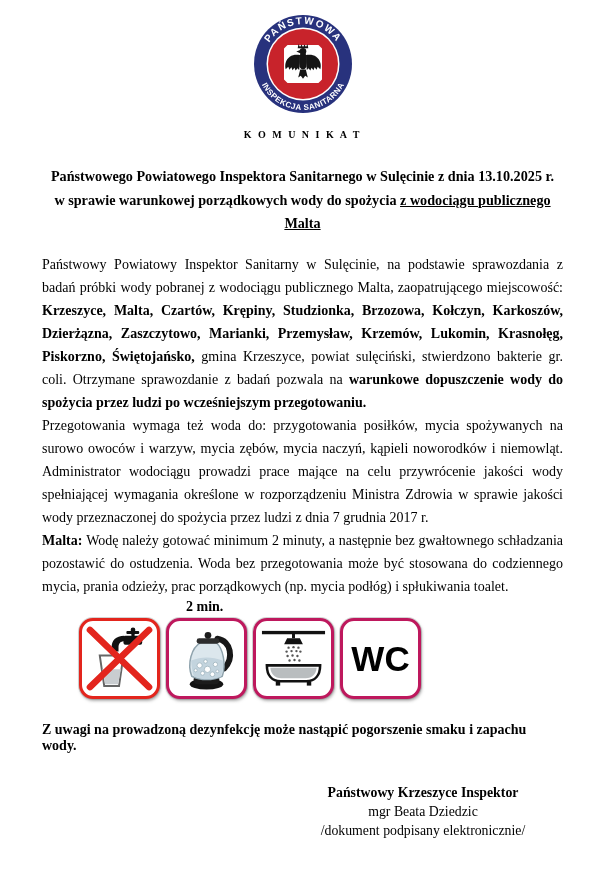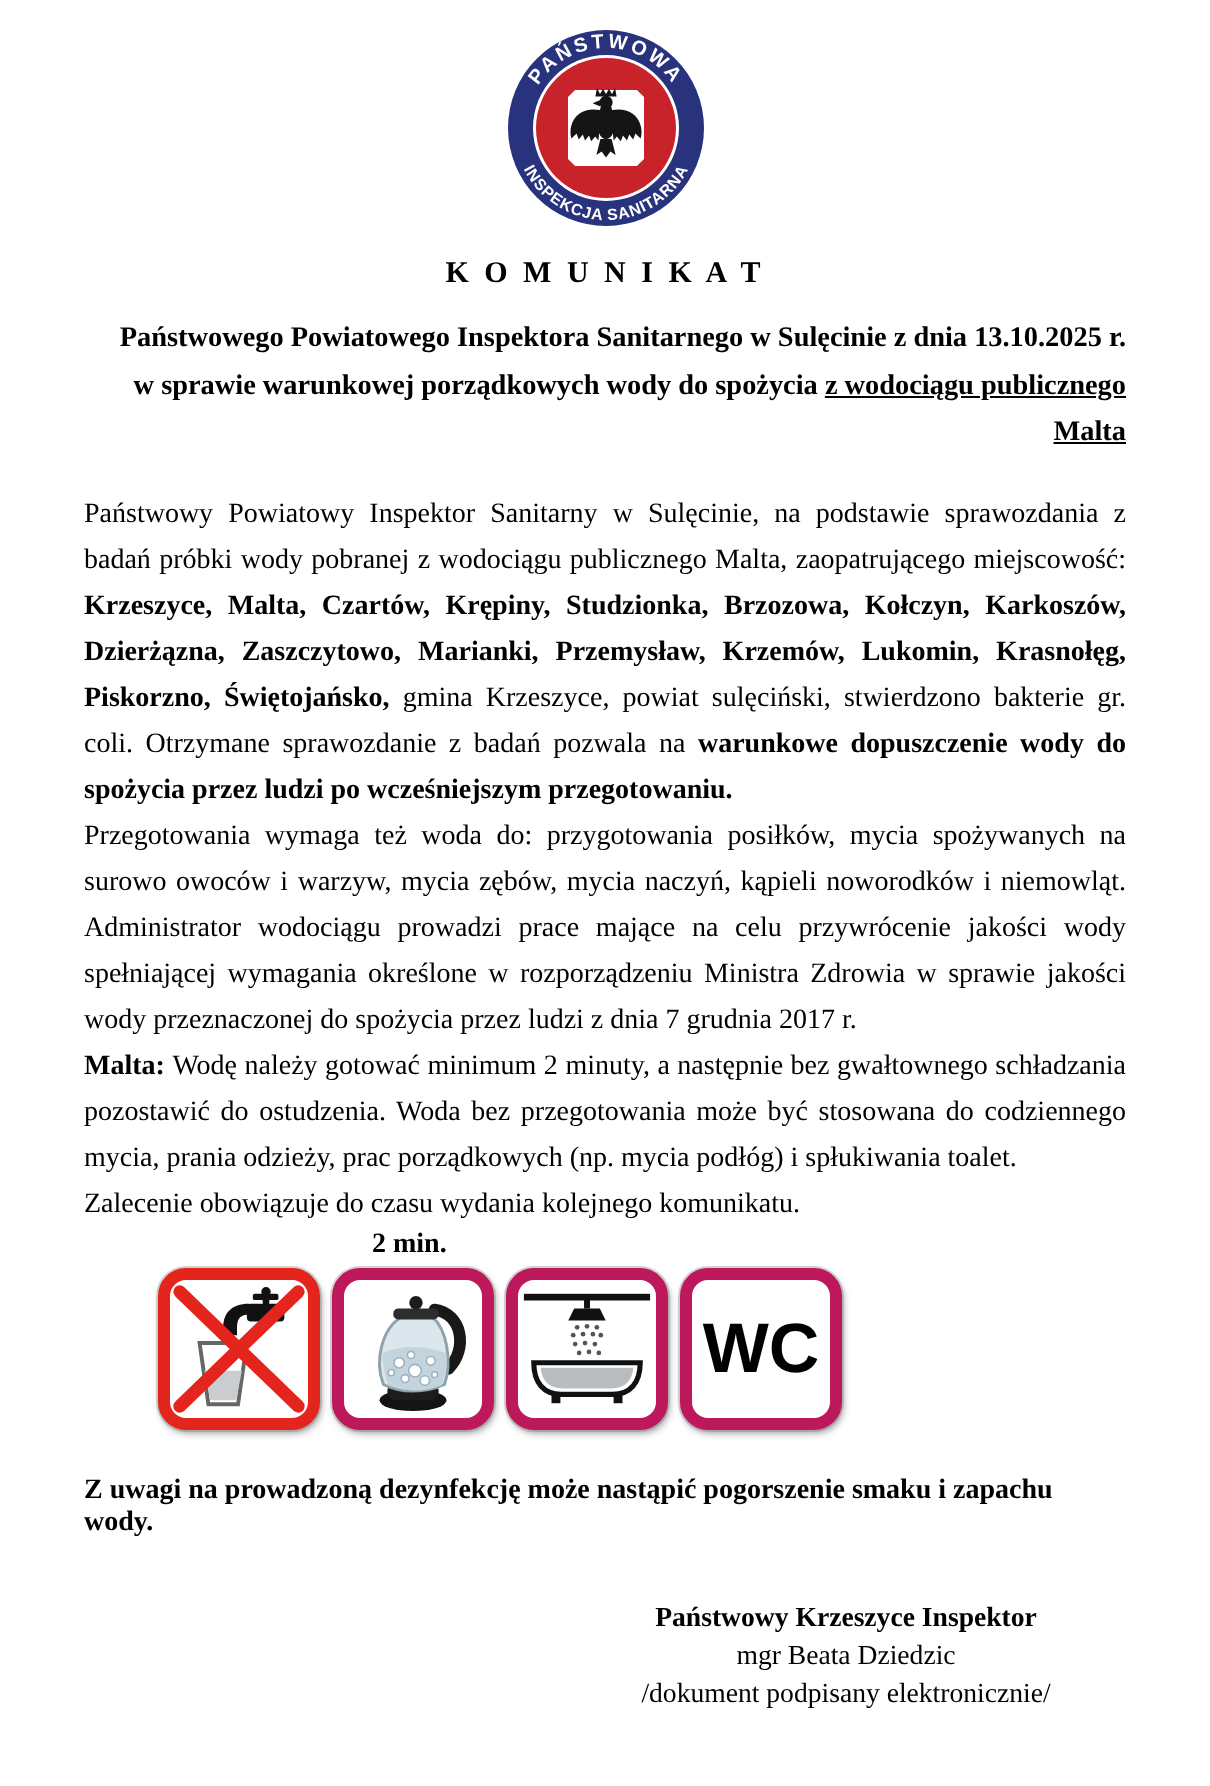--- a/index.html
+++ b/index.html
@@ -11,26 +11,26 @@
     font-family:"Liberation Serif", serif;
     color:#000;
     padding:14px 42px 0 42px;
     overflow:hidden;
   }
   .logo-wrap { display:flex; justify-content:center; height:102px; }
   .logo-wrap svg { width:100px; height:100px; }
   .doc-title {
     margin-top:13px;
     text-align:center;
-    font-size:15px; font-weight:bold;
+    font-size:10px; font-weight:bold;
     letter-spacing:2px;
   }
   .doc-subtitle {
-    margin-top:12px;
-    text-align:right;
+    margin-top:25px;
+    text-align:center;
     font-size:14.2px; font-weight:bold;
     line-height:23.5px;
   }
   .u { text-decoration:underline; }
   .body-text {
     margin-top:17px;
     font-size:14px;
     line-height:23px;
     text-align:justify;
   }
@@ -45,21 +45,21 @@
   .icons-row {
     margin-top:3px;
     display:flex;
     gap:6px;
     padding-left:37px;
   }
   .pict {
     width:81px; height:81px;
     background:#fff;
     border-radius:14px;
-    border:6px solid #be185d;
+    border:3px solid #be185d;
     box-shadow:1px 2px 3px rgba(110,110,110,.55), 0 0 0 1px #d6d6d6;
     display:flex; align-items:center; justify-content:center;
     overflow:hidden;
   }
   .pict.red { border-color:#e3251d; }
   .pict svg { width:69px; height:69px; }
   .wc-text {
     font-family:"Liberation Sans", sans-serif;
     font-weight:bold; font-size:35px; letter-spacing:0px;
     color:#000; line-height:1;
@@ -128,21 +128,20 @@
 
   <div class="doc-subtitle">
     <div>Państwowego Powiatowego Inspektora Sanitarnego w Sulęcinie z dnia 13.10.2025 r.</div>
     <div><span>w sprawie warunkowej porządkowych wody do spożycia </span><span class="u">z wodociągu publicznego Malta</span></div>
   </div>
 
   <div class="body-text">
     <p><span>Państwowy Powiatowy Inspektor Sanitarny w Sulęcinie, na podstawie sprawozdania z badań próbki wody pobranej z wodociągu publicznego Malta, zaopatrującego miejscowość: </span><span class="b">Krzeszyce, Malta, Czartów, Krępiny, Studzionka, Brzozowa, Kołczyn, Karkoszów, Dzierżązna, Zaszczytowo, Marianki, Przemysław, Krzemów, Lukomin, Krasnołęg, Piskorzno, Świętojańsko, </span><span>gmina Krzeszyce, powiat sulęciński, stwierdzono bakterie gr. coli. Otrzymane sprawozdanie z badań pozwala na </span><span class="b">warunkowe dopuszczenie wody do spożycia przez ludzi po wcześniejszym przegotowaniu.</span></p>
     <p>Przegotowania wymaga też woda do: przygotowania posiłków, mycia spożywanych na surowo owoców i warzyw, mycia zębów, mycia naczyń, kąpieli noworodków i niemowląt. Administrator wodociągu prowadzi prace mające na celu przywrócenie jakości wody spełniającej wymagania określone w rozporządzeniu Ministra Zdrowia w sprawie jakości wody przeznaczonej do spożycia przez ludzi z dnia 7 grudnia 2017 r.</p>
     <p><span class="b">Malta: </span><span>Wodę należy gotować minimum 2 minuty, a następnie bez gwałtownego schładzania pozostawić do ostudzenia. Woda bez przegotowania może być stosowana do codziennego mycia, prania odzieży, prac porządkowych (np. mycia podłóg) i spłukiwania toalet.</span></p>
-    <p>Zalecenie obowiązuje do czasu wydania kolejnego komunikatu.</p>
   </div>
 
   <div class="kettle-label">2 min.</div>
 
   <div class="icons-row">
 
     <div class="pict red">
       <svg viewBox="0 0 70 70">
         <g fill="#111">
           <rect x="42" y="7" width="13" height="3.2" rx="1"></rect>

